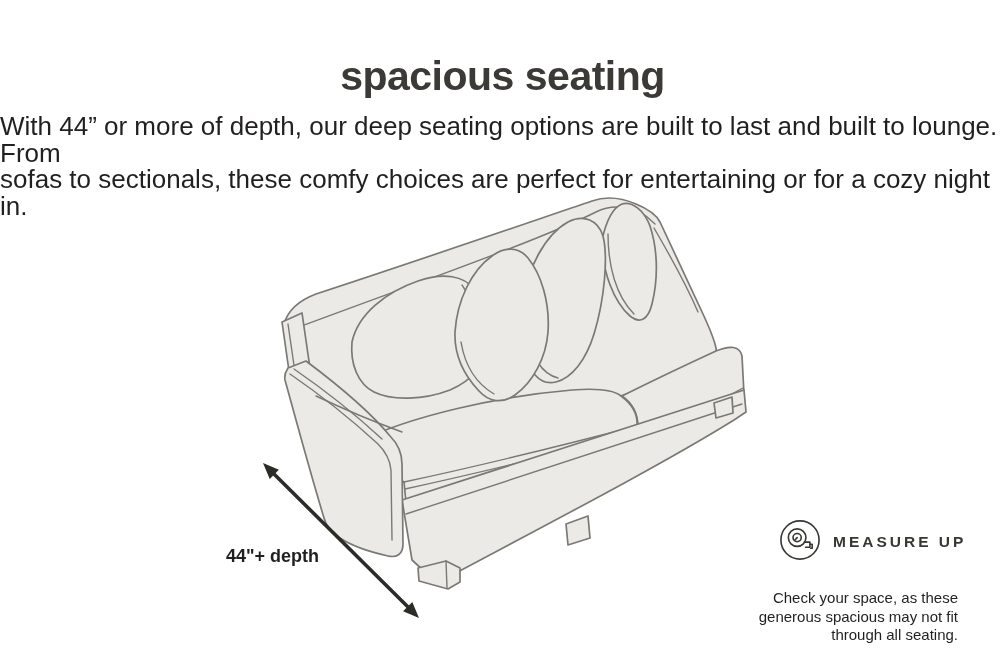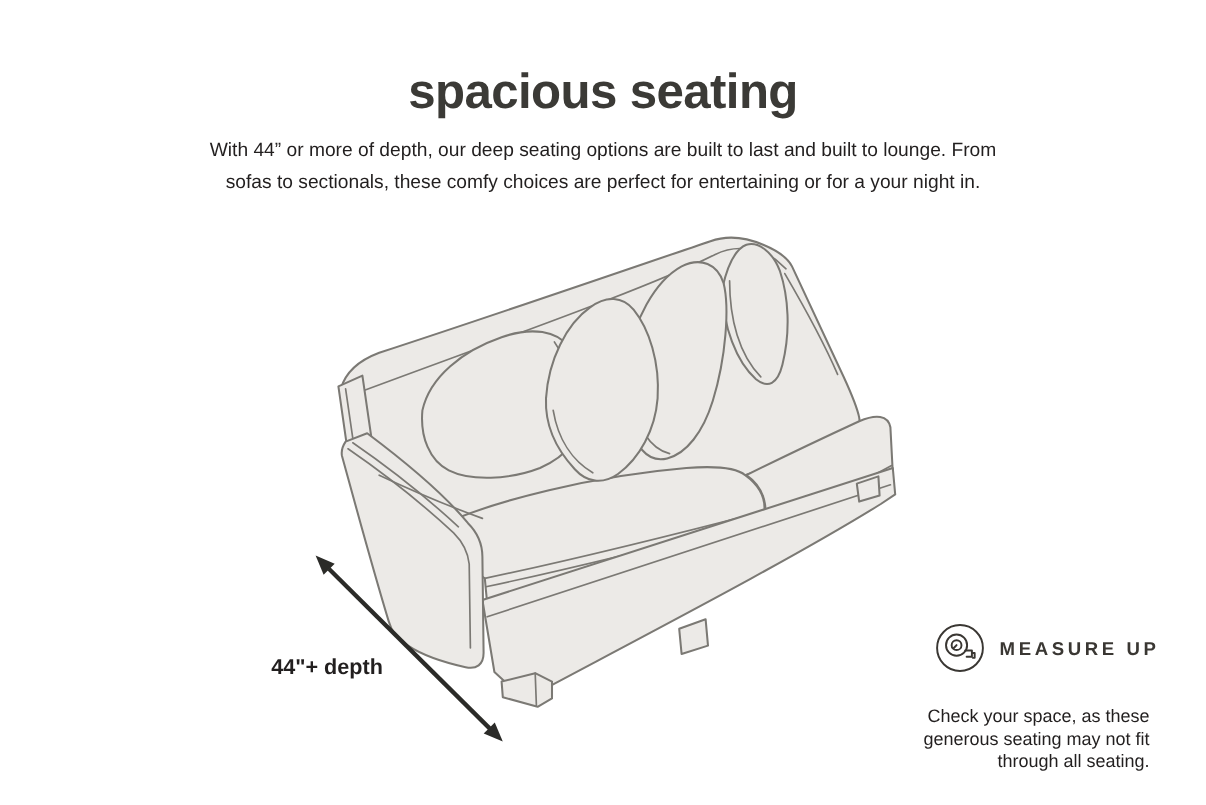--- a/index.html
+++ b/index.html
@@ -14,22 +14,21 @@
     overflow:hidden;
   }
   .title{
     position:absolute;left:0;right:0;top:53px;
     text-align:center;
     font-size:41px;font-weight:700;letter-spacing:-0.5px;
     color:var(--title-text,#3b3a36);
   }
   .intro{
     position:absolute;left:0;right:0;top:113px;
-    text-align:center;
-    font-size:16px;line-height:26.5px;
+    font-size:26px;line-height:26.5px;
     color:var(--body-text,#221f1f);
   }
   .scene{
     position:absolute;left:0;top:0;width:1005px;height:671px;
   }
   .scene .filled{
     fill:var(--line-art-fill,#eceae7);
     stroke:var(--line-art-stroke,#7b7974);
     stroke-width:1.7;
     stroke-linejoin:round;stroke-linecap:round;
@@ -74,21 +73,21 @@
 </style>
 </head>
 <body>
 
 <div class="canvas">
 
   <div class="title">spacious seating</div>
 
   <div class="intro">
     <div>With 44” or more of depth, our deep seating options are built to last and built to lounge. From</div>
-    <div>sofas to sectionals, these comfy choices are perfect for entertaining or for a your night in.</div>
+    <div>sofas to sectionals, these comfy choices are perfect for entertaining or for a cozy night in.</div>
   </div>
 
   <svg class="scene" viewBox="0 0 1005 671" aria-hidden="true">
 
     <g>
 
       <path class="filled" d="M 284,324
         C 288,310 300,300 316,294
         C 420,260 530,222 592,201
         C 606,196 622,198 636,204
@@ -202,17 +201,17 @@
     <circle class="ic" cx="19" cy="19.5" r="4.3"></circle>
     <path class="ic" d="M 16.4,22.2 L 19,19.5"></path>
     <path class="ic" d="M 26.6,24.2 L 32.4,24.2 L 32.4,29.6 L 27.8,29.6"></path>
     <path class="ic" d="M 32.4,26.4 L 34.8,26.4 L 34.8,30.6 L 33.2,30.6"></path>
   </svg>
 
   <div class="mu-heading">MEASURE UP</div>
 
   <div class="mu-note">
     <div>Check your space, as these</div>
-    <div>generous seating may not fit</div>
+    <div>generous spacious may not fit</div>
     <div>through all seating.</div>
   </div>
 
 </div>
 
 </body></html>

